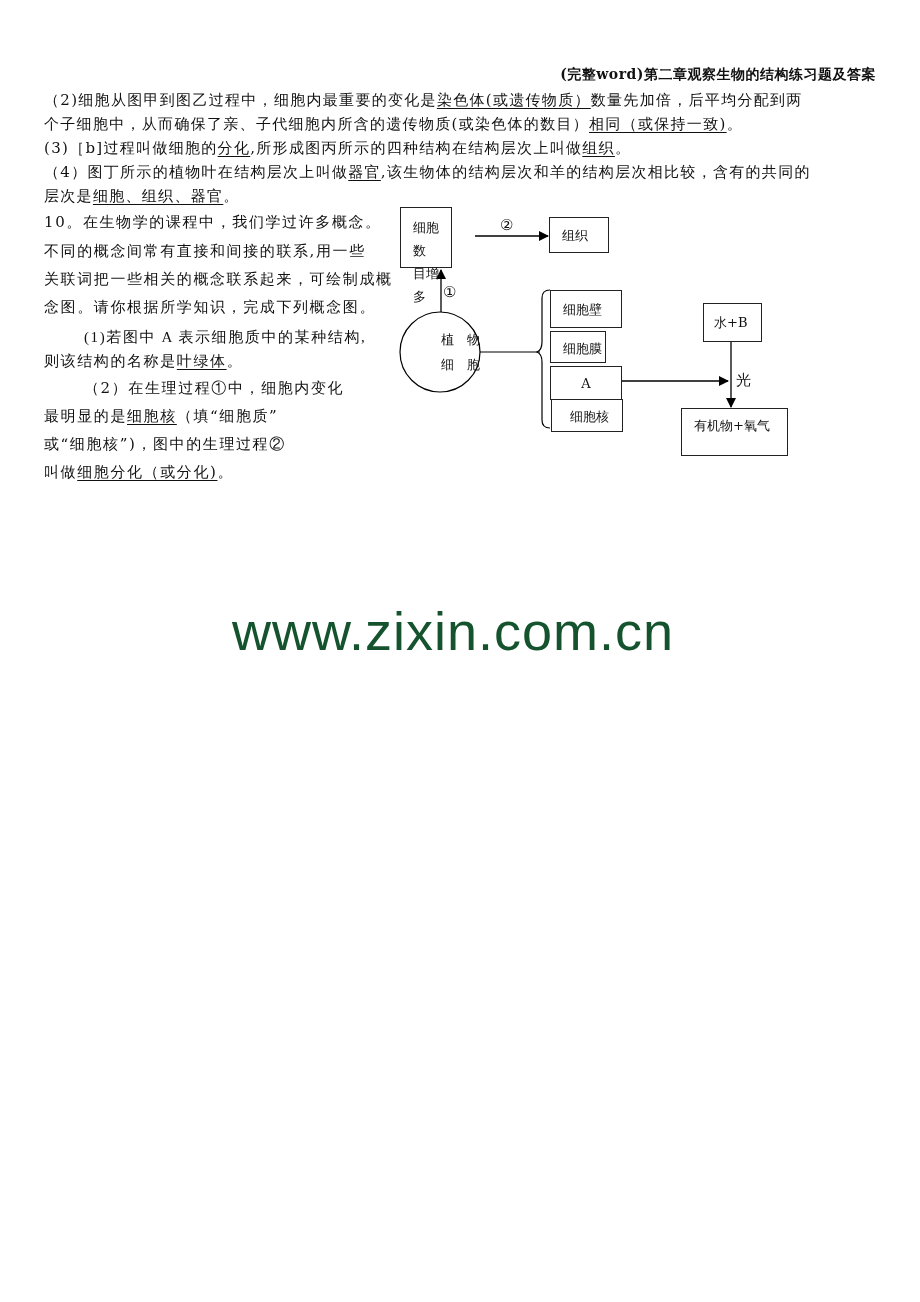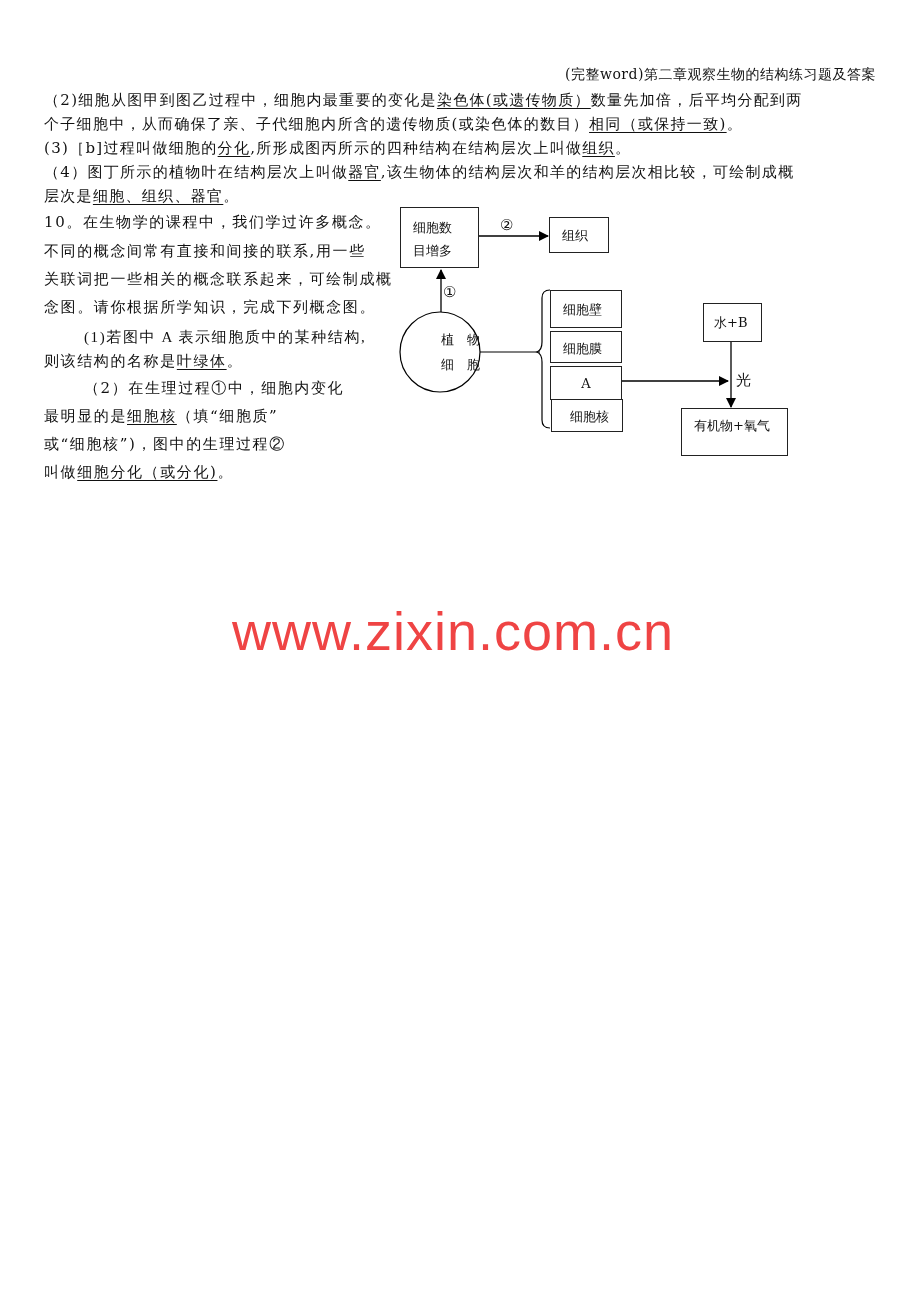--- a/index.html
+++ b/index.html
@@ -1,23 +1,23 @@
 <!DOCTYPE html>
 <html><head>
 <meta charset="utf-8">
 <style>
   html, body { margin: 0; padding: 0; background: #ffffff; }
   body { width: 920px; height: 1302px; position: relative; overflow: hidden;
          font-family: "DejaVu Serif", "Liberation Serif", serif; color: #111; }
-  .header { position: absolute; top: 66px; right: 44px; font-size: 14px; letter-spacing: 0.5px; }
+  .header { position: absolute; top: 66px; right: 44px; font-size: 14px; letter-spacing: 0.5px; font-weight: bold; }
   .line { position: absolute; left: 44px; font-size: 15px; line-height: 24px; white-space: nowrap; letter-spacing: 1.3px; }
   .u { text-decoration: underline; text-underline-offset: 3px; }
   .box { position: absolute; border: 1px solid #222; background: #fff; font-size: 13px;
          font-family: "DejaVu Serif", "Liberation Serif", serif; box-sizing: border-box; }
-  .watermark { position: absolute; left: 232px; top: 600px; font-size: 54px; color: #ef4444;
+  .watermark { position: absolute; left: 232px; top: 600px; font-size: 54px; color: #14532d;
                font-family: "Liberation Sans", "DejaVu Sans", sans-serif; letter-spacing: 1px; }
   svg.diagram { position: absolute; left: 0; top: 0; }
   .lbl { position: absolute; font-size: 15px; font-family: "DejaVu Serif", serif; }
 </style>
 </head>
 <body>
 
 <div class="header">(完整word)第二章观察生物的结构练习题及答案</div>
 
 <div class="line" style="top:88px;">
@@ -25,21 +25,21 @@
 </div>
 <div class="line" style="top:112px;">
   <span>个子细胞中，从而确保了亲、子代细胞内所含的遗传物质(或染色体的数目）</span><span class="u">相同（或保持一致)</span><span>。</span>
 </div>
 
 <div class="line" style="top:136px;">
   <span>(3)［b]过程叫做细胞的</span><span class="u">分化</span><span>,所形成图丙所示的四种结构在结构层次上叫做</span><span class="u">组织</span><span>。</span>
 </div>
 
 <div class="line" style="top:160px;">
-  <span>（4）图丁所示的植物叶在结构层次上叫做</span><span class="u">器官</span><span>,该生物体的结构层次和羊的结构层次相比较，可绘制成概</span>
+  <span>（4）图丁所示的植物叶在结构层次上叫做</span><span class="u">器官</span><span>,该生物体的结构层次和羊的结构层次相比较，含有的共同的</span>
 </div>
 <div class="line" style="top:184px;">
   <span>层次是</span><span class="u">细胞、组织、器官</span><span>。</span>
 </div>
 
 <div class="line" style="top:210px; letter-spacing:1.6px;">10。在生物学的课程中，我们学过许多概念。</div>
 <div class="line" style="top:239px; letter-spacing:1.6px;">不同的概念间常有直接和间接的联系,用一些</div>
 <div class="line" style="top:267px; letter-spacing:1.6px;">关联词把一些相关的概念联系起来，可绘制成概</div>
 <div class="line" style="top:295px; letter-spacing:1.6px;">念图。请你根据所学知识，完成下列概念图。</div>
 
@@ -72,37 +72,37 @@
 
   <line x1="480" y1="352" x2="540" y2="352" stroke="#000" stroke-width="1.2"></line>
 
   <path d="M550,290 Q542,290 542,298 L542,342 Q542,350 537,352 Q542,354 542,362 L542,420 Q542,428 550,428" fill="none" stroke="#000" stroke-width="1.2"></path>
 
   <line x1="622" y1="381" x2="728" y2="381" stroke="#000" stroke-width="1.3" marker-end="url(#arrowhead)"></line>
 
   <line x1="731" y1="342" x2="731" y2="407" stroke="#000" stroke-width="1.3" marker-end="url(#arrowhead)"></line>
 </svg>
 
-<div class="box" style="left:400px; top:207px; width:79px; height:61px; padding:8px 11px 0 12px; line-height:23px;">
+<div class="box" style="left:400px; top:207px; width:52px; height:61px; padding:8px 11px 0 12px; line-height:23px;">
   <div>细胞数</div>
   <div>目增多</div>
 </div>
 <div class="lbl" style="left:500px; top:216px;">②</div>
 
 <div class="box" style="left:549px; top:217px; width:60px; height:36px; padding:9px 0 0 12px;">组织</div>
 
 <div class="lbl" style="left:443px; top:283px;">①</div>
 
 <div style="position:absolute; left:400px; top:327px; width:80px; text-align:right; font-size:13px; line-height:25px;">
   <div>植　物</div>
   <div>细　胞</div>
 </div>
 
 <div class="box" style="left:550px; top:290px; width:72px; height:38px; padding:10px 8px 0 12px;">细胞壁</div>
-<div class="box" style="left:550px; top:331px; width:72px; height:32px; padding:8px 0 0 12px;">细胞膜</div>
+<div class="box" style="left:550px; top:331px; width:56px; height:32px; padding:8px 0 0 12px;">细胞膜</div>
 <div class="box" style="left:550px; top:366px; width:72px; height:34px; padding:9px 0 0 0; text-align:center;">A</div>
 <div class="box" style="left:551px; top:399px; width:72px; height:33px; padding:8px 0 0 18px;">细胞核</div>
 
 <div class="box" style="left:703px; top:303px; width:59px; height:39px; padding:10px 0 0 10px;">水+B</div>
 <div class="lbl" style="left:736px; top:371px;">光</div>
 <div class="box" style="left:681px; top:408px; width:107px; height:48px; padding:8px 0 0 12px;">有机物+氧气</div>
 
 <div class="watermark">www.zixin.com.cn</div>
 
 </body></html>

